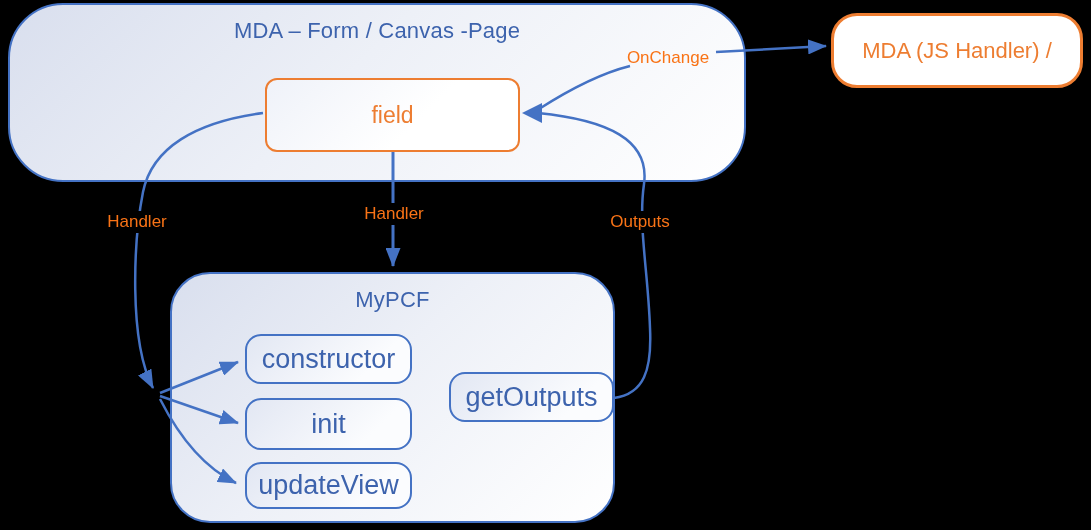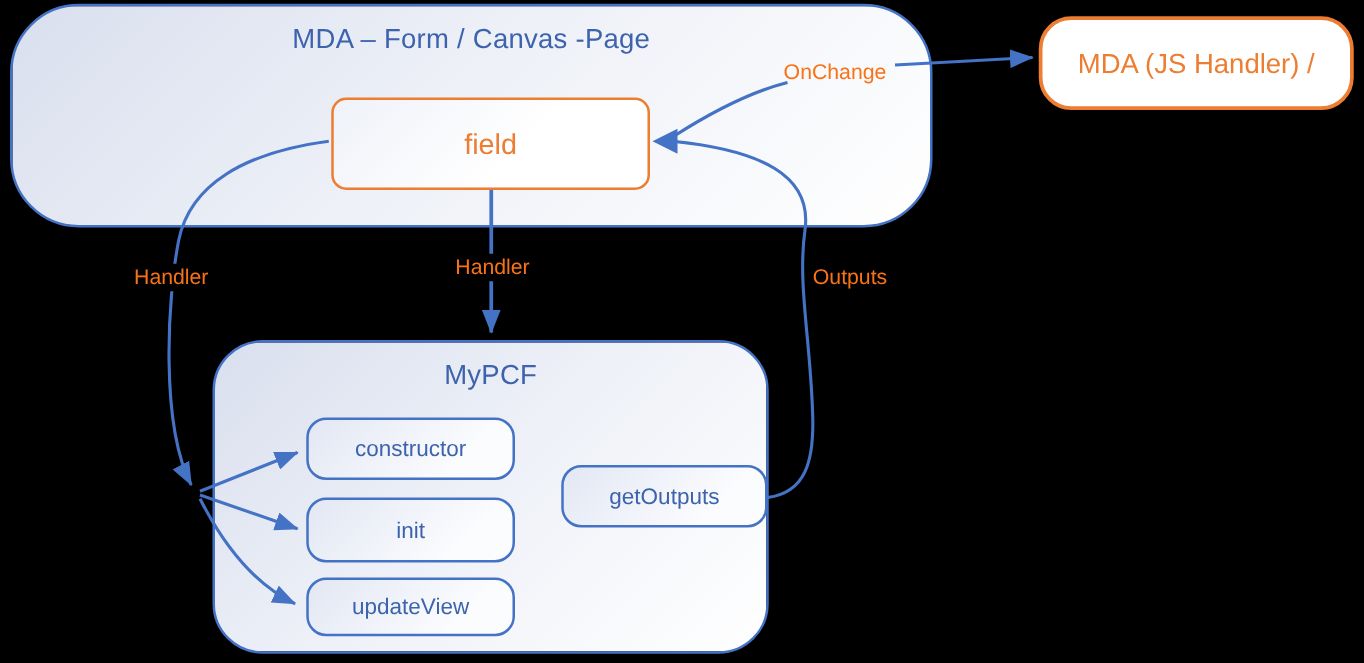--- a/index.html
+++ b/index.html
@@ -38,21 +38,21 @@
     align-items: center;
     justify-content: center;
     text-align: center;
     z-index: 1;
   }
   .blue-node {
     border: 2px solid #4472C4;
     border-radius: 16px;
     background: linear-gradient(135deg, #e2e7f3 0%, #fbfcfe 75%);
     color: #3d63ad;
-    font-size: 18px;
+    font-size: 27px;
   }
   .orange-node {
     border: 2.5px solid #ED7D31;
     color: #ED7D31;
   }
   #field-box {
     left: 265px; top: 78px; width: 255px; height: 74px;
     border-radius: 12px;
     background: linear-gradient(135deg, #eff2f9 0%, #ffffff 60%);
     font-size: 23px;
@@ -140,16 +140,16 @@
 
     <path d="M 630 66 C 598 74 564 93 539 109" fill="none" stroke="#4472C4" stroke-width="2.5"></path>
 
     <polygon points="522,113 542,103 542,123" fill="#4472C4"></polygon>
 
     <path d="M 716 52 L 826 46" fill="none" stroke="#4472C4" stroke-width="2.5" marker-end="url(#arrowhead)"></path>
   </svg>
 
   <div class="connector-label masked" style="left:137px; top:211px;">Handler</div>
   <div class="connector-label masked" style="left:394px; top:203px;">Handler</div>
-  <div class="connector-label masked" style="left:680px; top:211px;">Outputs</div>
+  <div class="connector-label masked" style="left:640px; top:211px;">Outputs</div>
   <div class="connector-label" style="left:668px; top:48px;">OnChange</div>
 
 </div>
 
 </body></html>

